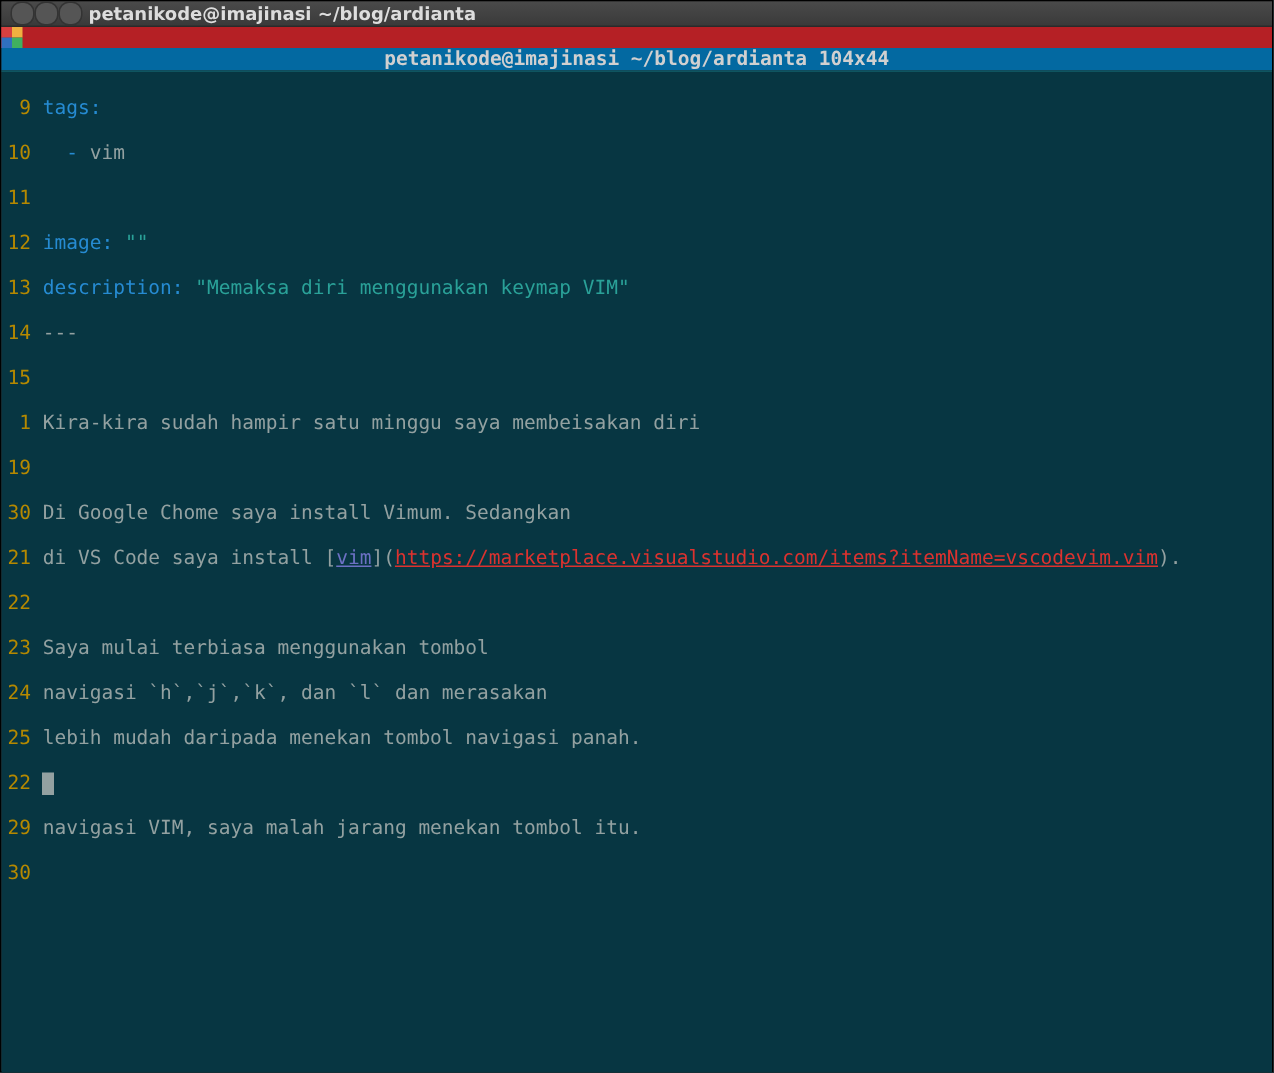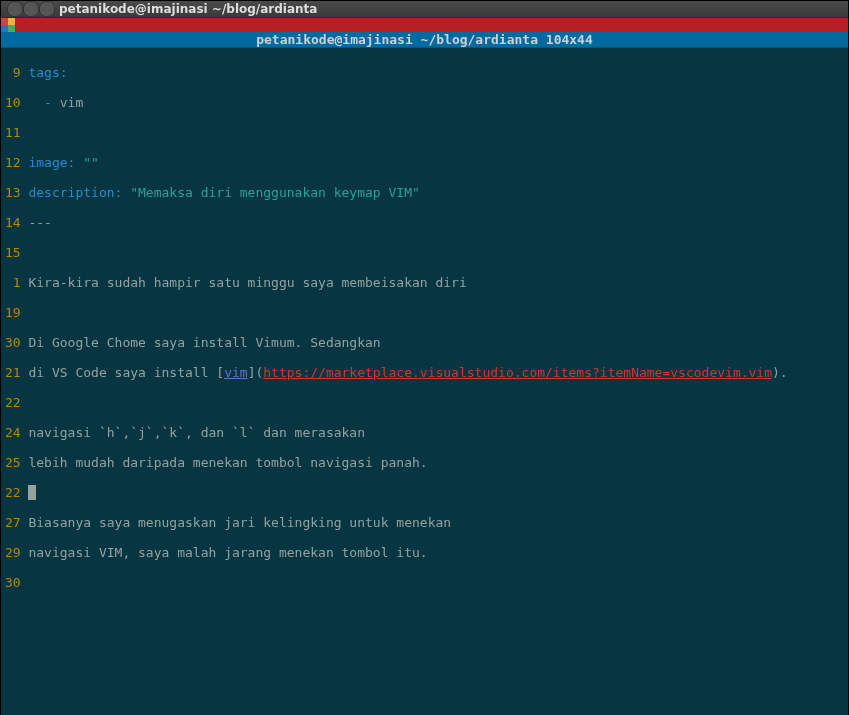--- a/index.html
+++ b/index.html
@@ -132,24 +132,24 @@
 <span class="row"><span class="ln">11</span></span>
 <span class="row"><span class="ln">12</span> <span class="key">image:</span><span class="str"> ""</span></span>
 <span class="row"><span class="ln">13</span> <span class="key">description:</span><span class="str"> "Memaksa diri menggunakan keymap VIM"</span></span>
 <span class="row"><span class="ln">14</span> <span class="txt">---</span></span>
 <span class="row"><span class="ln">15</span></span>
 <span class="row"><span class="ln">1</span> <span class="txt">Kira-kira sudah hampir satu minggu saya membeisakan diri</span></span>
 <span class="row"><span class="ln">19</span></span>
 <span class="row"><span class="ln">30</span> <span class="txt">Di Google Chome saya install Vimum. Sedangkan</span></span>
 <span class="row"><span class="ln">21</span> <span class="txt">di VS Code saya install [</span><span class="lnk">vim</span><span class="txt">](</span><span class="url">https://marketplace.visualstudio.com/items?itemName=vscodevim.vim</span><span class="txt">).</span></span>
 <span class="row"><span class="ln">22</span></span>
+<span class="row"><span class="ln">23</span> <span class="txt">Saya mulai terbiasa menggunakan tombol</span></span>
 <span class="row"><span class="ln">24</span> <span class="txt">navigasi `h`,`j`,`k`, dan `l` dan merasakan</span></span>
 <span class="row"><span class="ln">25</span> <span class="txt">lebih mudah daripada menekan tombol navigasi panah.</span></span>
 <span class="row"><span class="ln">22</span> <span class="cursor"> </span></span>
-<span class="row"><span class="ln">27</span> <span class="txt">Biasanya saya menugaskan jari kelingking untuk menekan</span></span>
 <span class="row"><span class="ln">29</span> <span class="txt">navigasi VIM, saya malah jarang menekan tombol itu.</span></span>
 <span class="row"><span class="ln">30</span></span>
 
 
 
 
 
 
 
 

